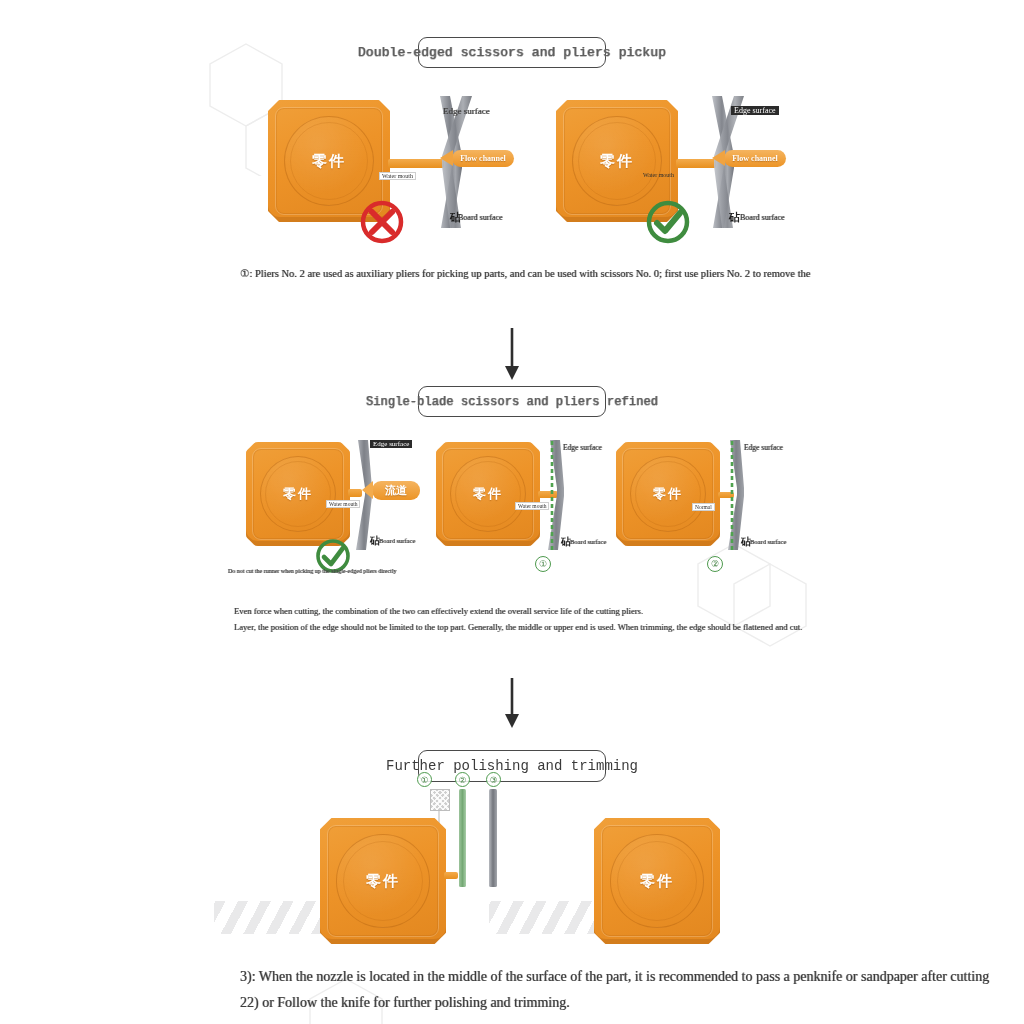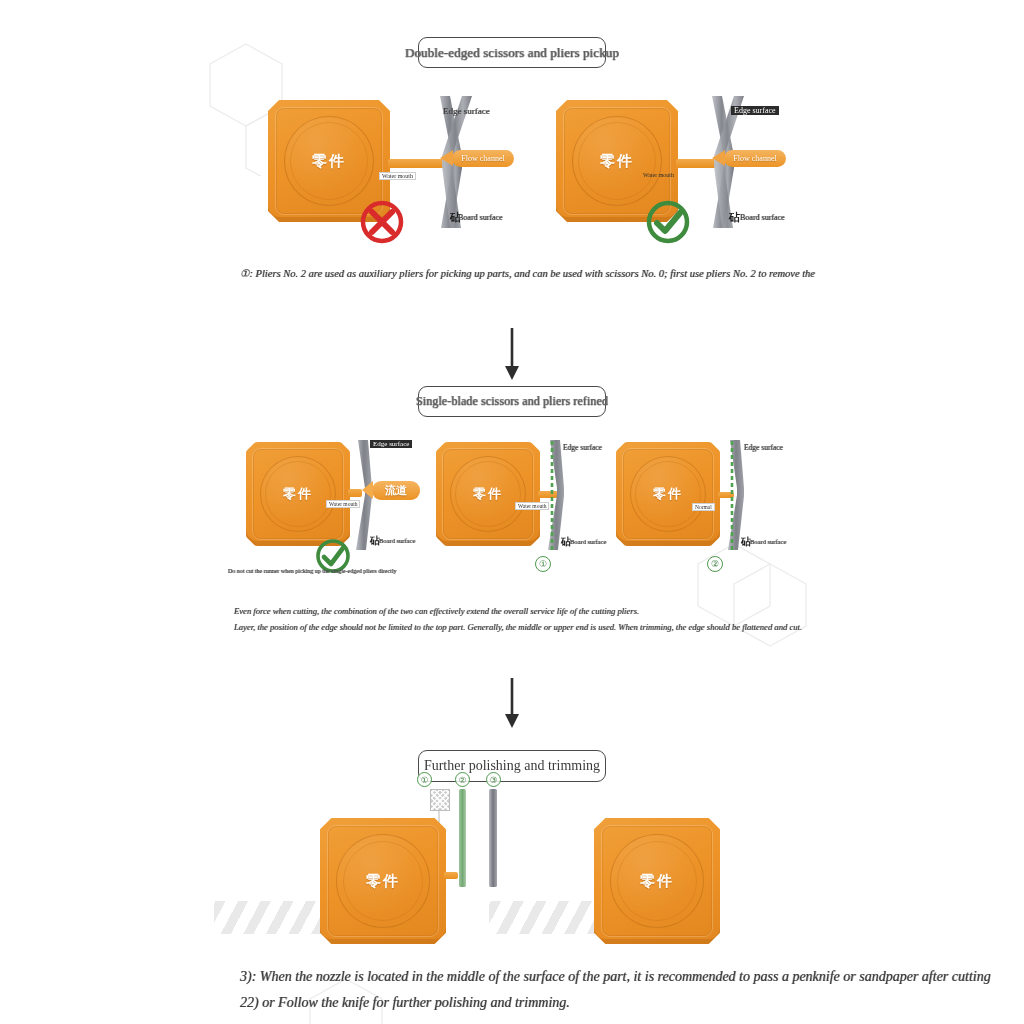--- a/index.html
+++ b/index.html
@@ -23,21 +23,21 @@
   
   .pill {
     position: absolute;
     border: 1.4px solid #4a4a4a;
     border-radius: 9px;
     background: #ffffff;
     display: flex; align-items: center; justify-content: center;
     color: #3a3a3a;
   }
   .pill span {
-    font-family: Liberation Serif, serif;
+    font-family: Liberation Mono, monospace;
     white-space: nowrap;
   }
   .pill.blurry span {
     color: #5d5d5d;
     text-shadow: 0.7px 0 0 rgba(120,120,120,.75), -0.7px 0 0 rgba(120,120,120,.55), 0 0.6px 0 rgba(140,140,140,.5);
     letter-spacing: .1px;
   }
 
   
   .arrow { position: absolute; }
@@ -124,20 +124,21 @@
     position: absolute;
     background: linear-gradient(180deg, #f5b45f, #ec9426);
     border-radius: 9px;
     display: flex; align-items: center; justify-content: center;
   }
   .capsule .cap-txt {
     font-family: "Liberation Serif", serif;
     color: #ffffff;
     white-space: nowrap;
     text-shadow: 0 1px 1px rgba(150,80,10,.5);
+    font-weight: bold;
   }
   .capsule .cap-txt.cn {
     font-family: "DejaVu Sans", sans-serif;
     font-weight: bold;
     color: #ffffff;
   }
   
   .cone {
     position: absolute;
     width: 0; height: 0;
@@ -159,21 +160,20 @@
 
   
   .para {
     position: absolute;
     font-family: "Liberation Serif", serif;
     color: #3c3c3c;
     line-height: 1.85;
   }
   .para.fuzz {
     text-shadow: 0.6px 0 0 rgba(120,120,120,.65), -0.55px 0 0 rgba(120,120,120,.45);
-    font-style: italic;
   }
   .para div { white-space: nowrap; }
 
   
   .stripes {
     position: absolute;
     background: repeating-linear-gradient(
       -62deg,
       #e9e9ea 0px, #e9e9ea 9px,
       #ffffff 9px, #ffffff 20px

